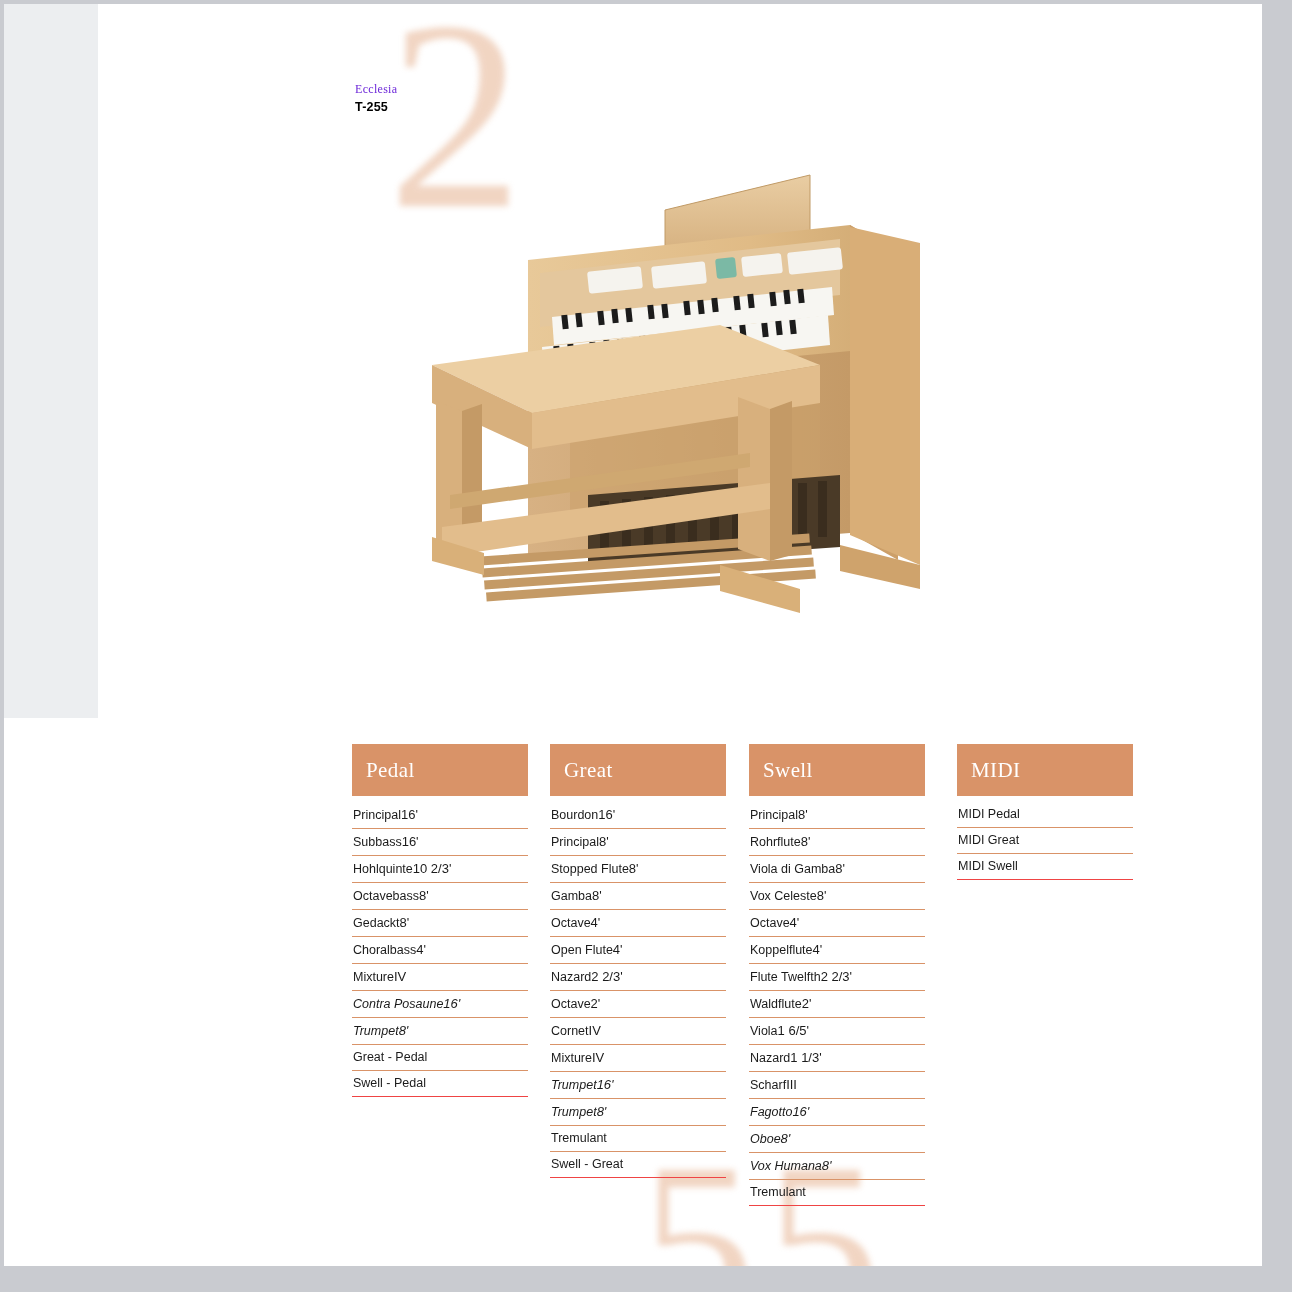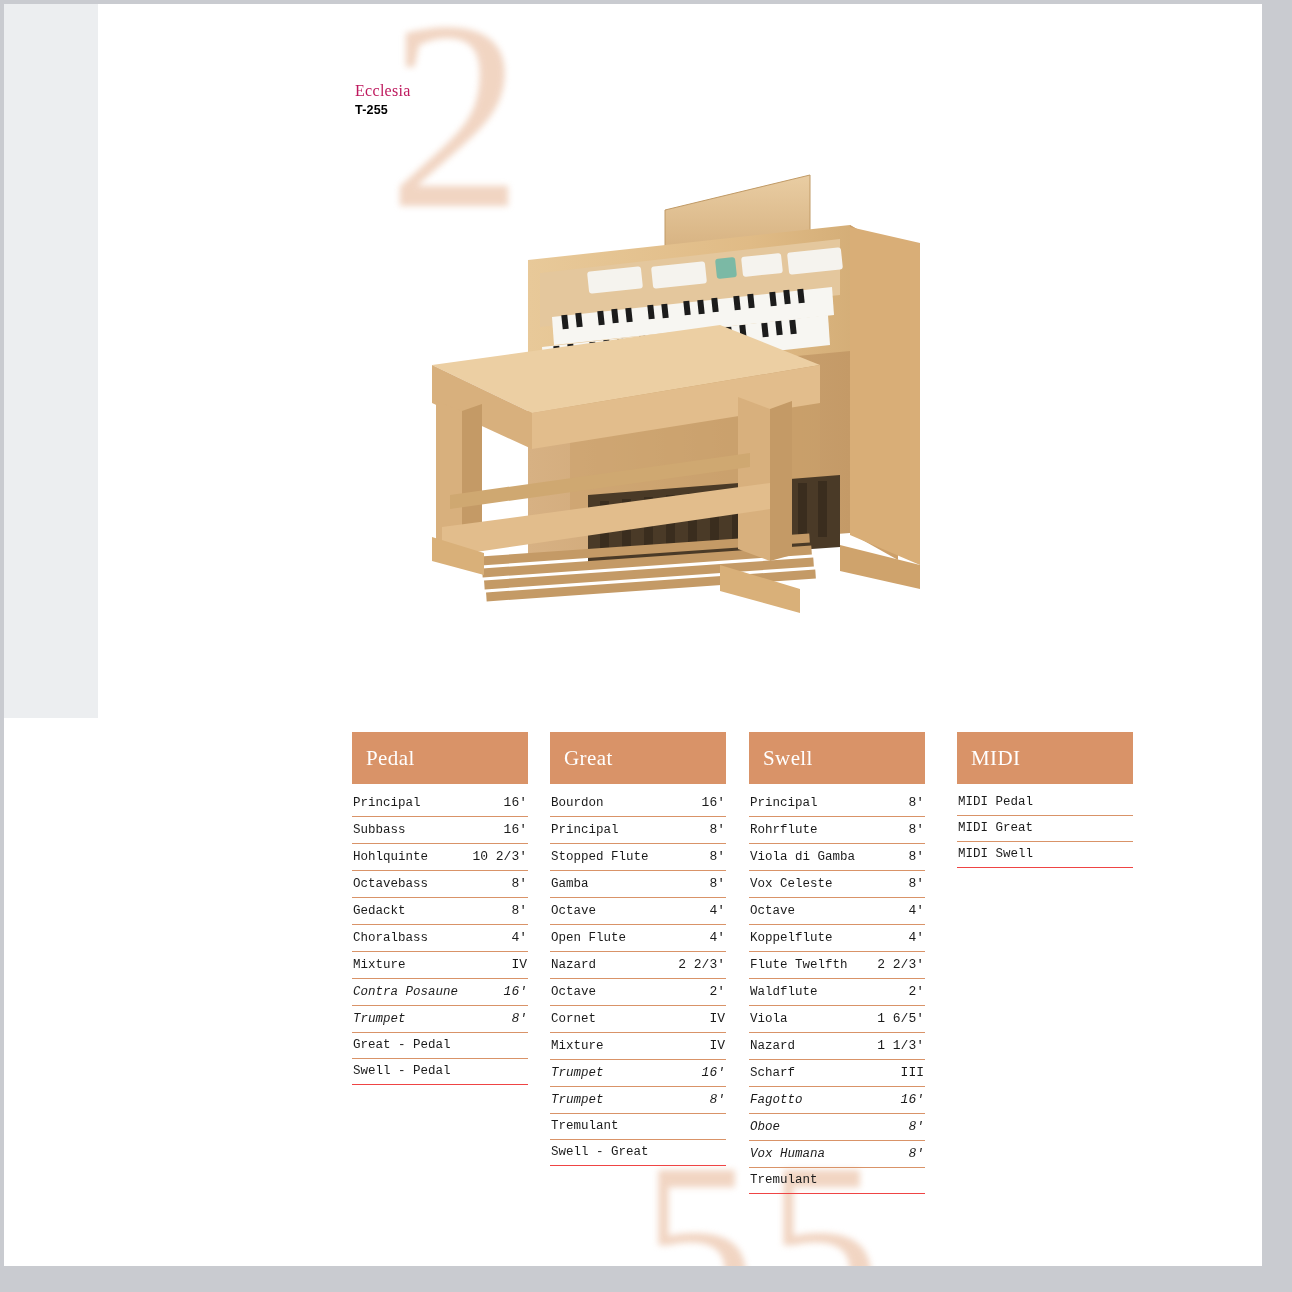--- a/index.html
+++ b/index.html
@@ -72,22 +72,22 @@
     background: #c9cbd0;
   }
 
   .title-block {
     position: absolute;
     left: 355px;
     top: 82px;
   }
   .title-main {
     font-family: "Liberation Serif", serif;
-    font-size: 16px;
-    color: #be185d;
+    font-size: 12px;
+    color: #6d28d9;
     letter-spacing: .3px;
   }
   .title-sub {
     font-size: 12.5px;
     font-weight: bold;
     color: #000000;
     margin-top: 3px;
     letter-spacing: .2px;
   }
 
@@ -102,21 +102,21 @@
 
   
   .cols {
     position: absolute;
     left: 352px;
     top: 728px;
     width: 790px;
   }
   .col {
     position: absolute;
-    top: 4px;
+    top: 16px;
     width: 176px;
   }
   .col-0 { left: 0; }
   .col-1 { left: 198px; }
   .col-2 { left: 397px; }
   .col-3 { left: 605px; }
 
   .col-head {
     height: 52px;
     background: #d99368;
@@ -129,28 +129,26 @@
     font-family: "Liberation Serif", serif;
     font-size: 21px;
     color: #ffffff;
     letter-spacing: .4px;
   }
   .rows {
     margin-top: 6px;
   }
   .row {
     display: flex;
-    justify-content: space-between;
     align-items: baseline;
     border-bottom: 1px solid #d99368;
     padding: 5px 1px 5px 1px;
     font-size: 12.5px;
     color: #1b1b1b;
     line-height: 15px;
-    font-family: Liberation Mono, monospace;
   }
   .row.last { border-bottom: 1px solid #ef4444; }
   .row .nm { white-space: nowrap; }
   .row .pt { font-size: 13px; white-space: nowrap; }
   .row.it .nm, .row.it .pt { font-style: italic; }
 </style>
 </head>
 <body>
 
 <div class="page">

